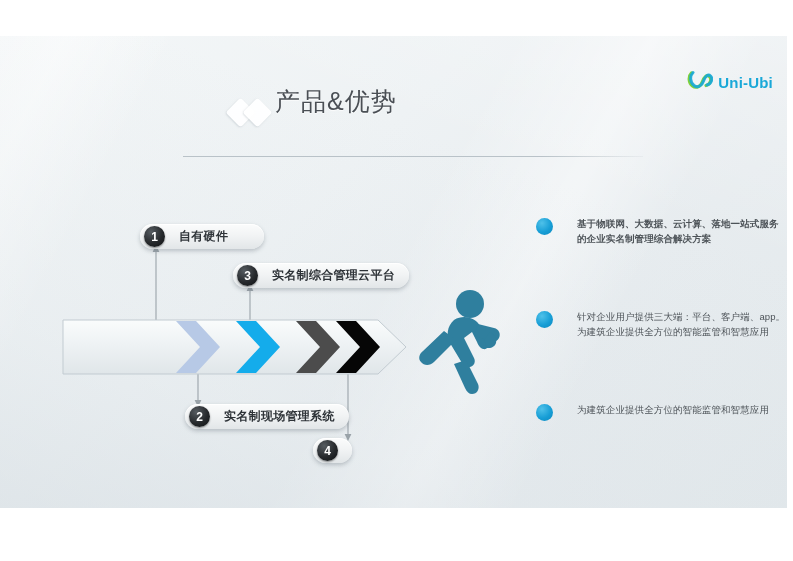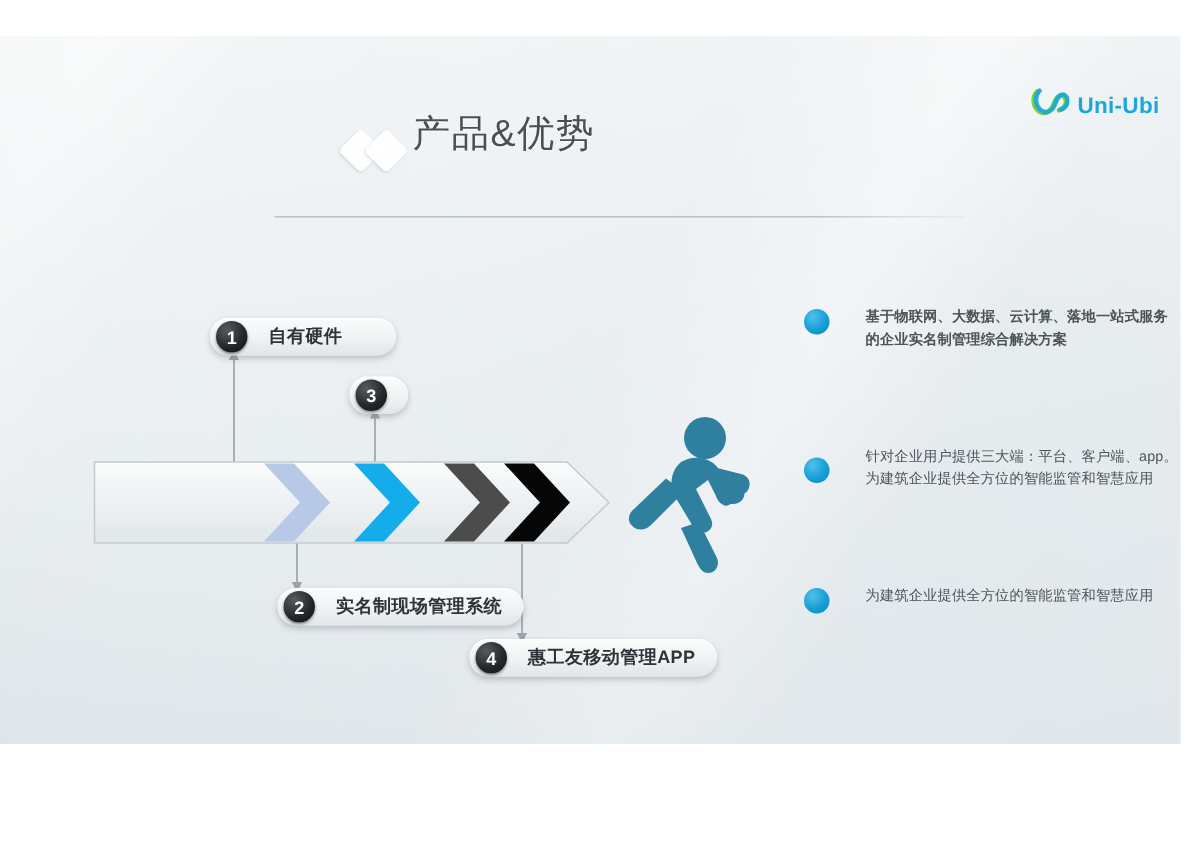--- a/index.html
+++ b/index.html
@@ -12,21 +12,21 @@
     height: 561px;
     position: relative;
     overflow: hidden;
     font-family: "Liberation Sans", "DejaVu Sans", sans-serif;
   }
 
   
   #slide {
     position: absolute;
     left: 0;
-    top: 24px;
+    top: 36px;
     width: 787px;
     height: 472px;
     background:
       linear-gradient(135deg, #f4f7f8 0%, #eef2f4 38%, #e7ecef 70%, #e3e9ec 100%);
     overflow: hidden;
   }
   
   #slide::before {
     content: "";
     position: absolute;
@@ -214,21 +214,21 @@
     margin-top: 2px;
   }
   .bullet-row .btext {
     margin-left: 24px;
     font-size: 9.5px;
     line-height: 15px;
     color: #4d5358;
     letter-spacing: 0.1px;
   }
   .bullet-row.b1 { top: 0px; font-weight: bold; }
-  .bullet-row.b2 { top: 93px; align-items: center; }
+  .bullet-row.b2 { top: 93px; }
   .bullet-row.b3 { top: 186px; }
 </style>
 </head>
 <body>
 
 <div id="slide">
 
   <div id="logo">
     <span>
       <svg width="26" height="22" viewBox="0 0 26 22">
@@ -310,28 +310,28 @@
       </g>
     </svg>
   </div>
 
   <div class="callout c1">
     <span class="badge">1</span>
     <span class="ctext">自有硬件</span>
   </div>
   <div class="callout c3">
     <span class="badge">3</span>
+    <span class="ctext">实名制综合管理云平台</span>
   </div>
   <div class="callout c2">
     <span class="badge">2</span>
     <span class="ctext">实名制现场管理系统</span>
   </div>
   <div class="callout c4">
     <span class="badge">4</span>
-    <span class="ctext">惠工友移动管理APP</span>
   </div>
 
   <div id="bullets">
     <div class="bullet-row b1">
       <span class="dot"></span>
       <span class="btext">基于物联网、大数据、云计算、落地一站式服务的企业实名制管理综合解决方案</span>
     </div>
     <div class="bullet-row b2">
       <span class="dot"></span>
       <span class="btext">针对企业用户提供三大端：平台、客户端、app。为建筑企业提供全方位的智能监管和智慧应用</span>

